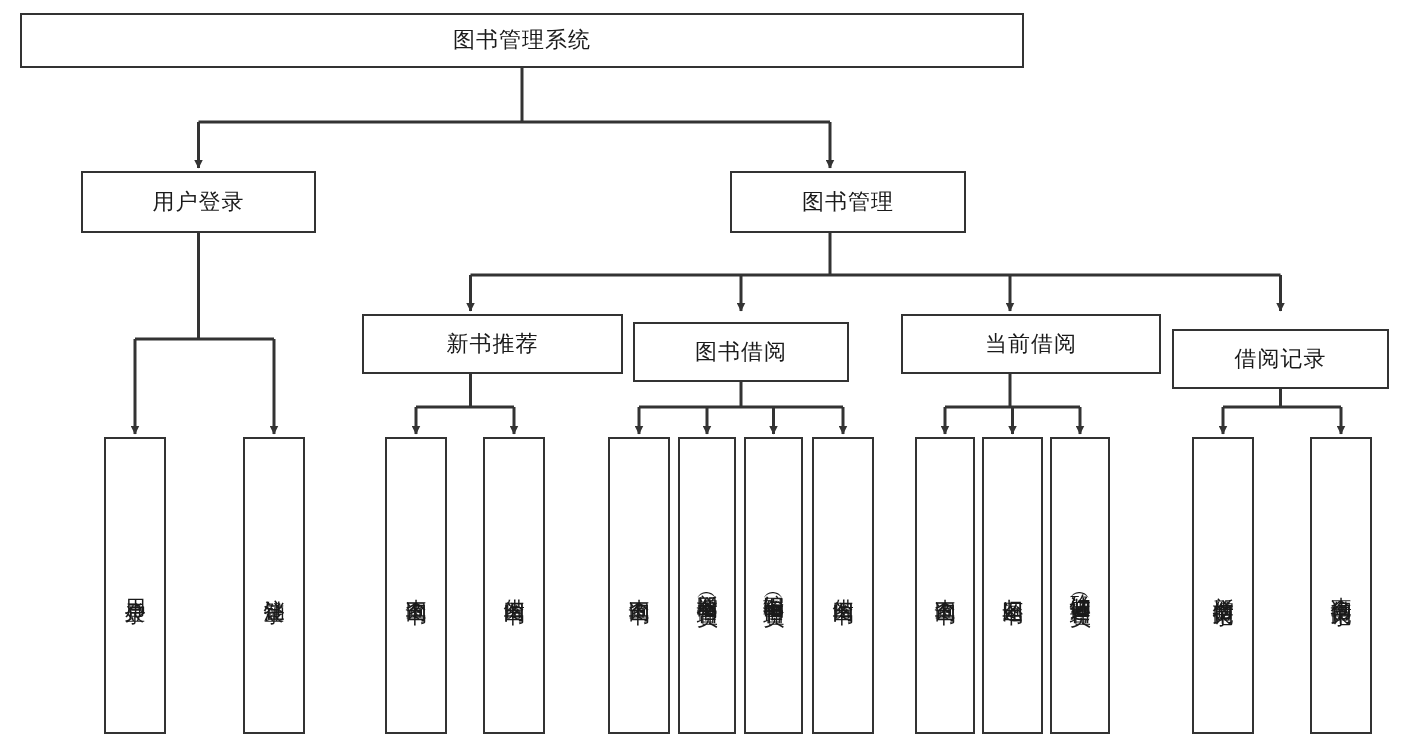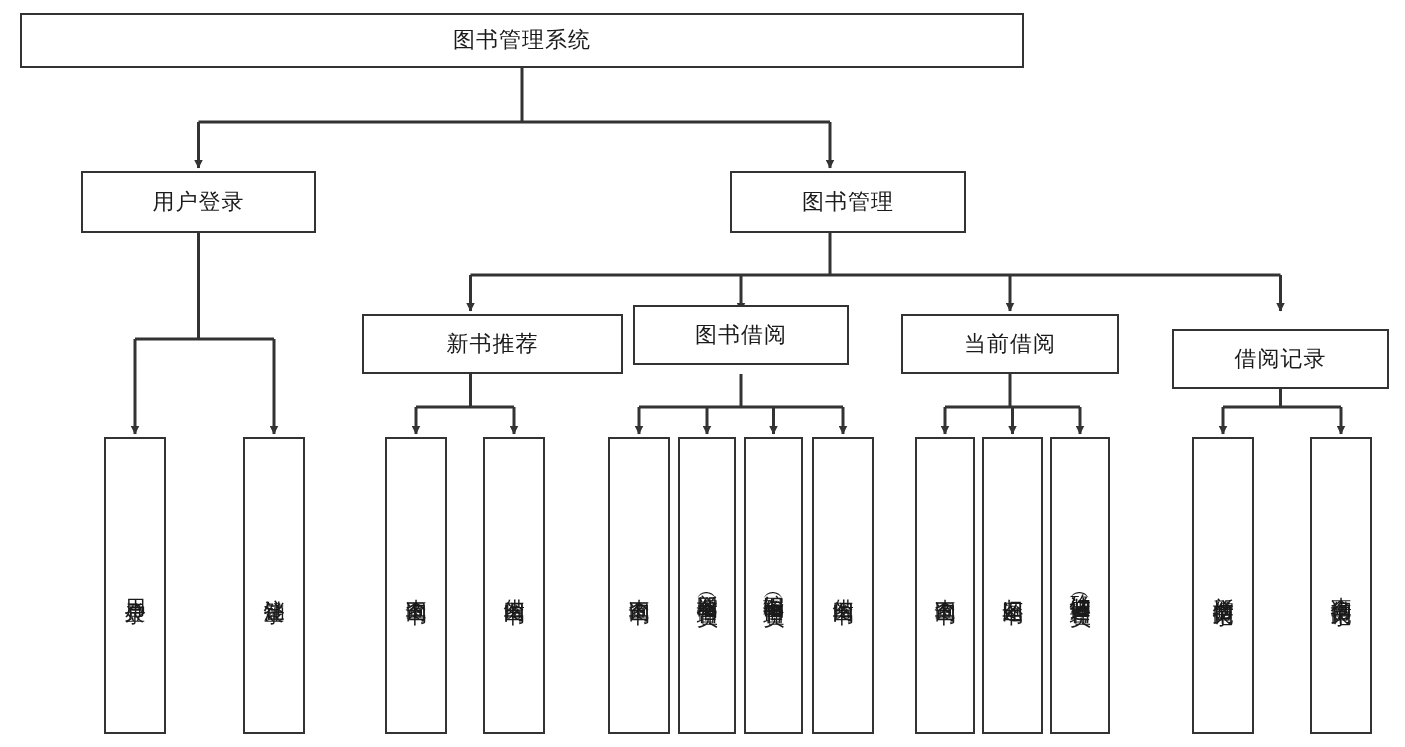--- a/index.html
+++ b/index.html
@@ -120,24 +120,24 @@
       </div>
       <div class="node" style="left: 81px; top: 171px; width: 235px; height: 62px;">
         <span class="label">用户登录</span>
       </div>
       <div class="node" style="left: 712px; top: 171px; width: 236px; height: 62px; margin-left: 18px;">
         <span class="label">图书管理</span>
       </div>
       <div class="node" style="left: 362px; top: 314px; width: 261px; height: 60px;">
         <span class="label">新书推荐</span>
       </div>
-      <div class="node" style="left: 633px; top: 305px; width: 216px; height: 60px;">
+      <div class="node" style="left: 633px; top: 322px; width: 216px; height: 60px;">
         <span class="label">图书借阅</span>
       </div>
-      <div class="node" style="left: 901px; top: 314px; width: 218px; height: 60px;">
+      <div class="node" style="left: 901px; top: 314px; width: 260px; height: 60px;">
         <span class="label">当前借阅</span>
       </div>
       <div class="node" style="left: 1172px; top: 314px; width: 217px; height: 60px; margin-top: 15px;">
         <span class="label">借阅记录</span>
       </div>
       <div class="node vertical" style="left: 104px; top: 437px; width: 62px; height: 297px;">
         <span class="label">用户登录</span>
       </div>
       <div class="node vertical" style="left: 243px; top: 437px; width: 62px; height: 297px;">
         <span class="label">注销登录</span>

